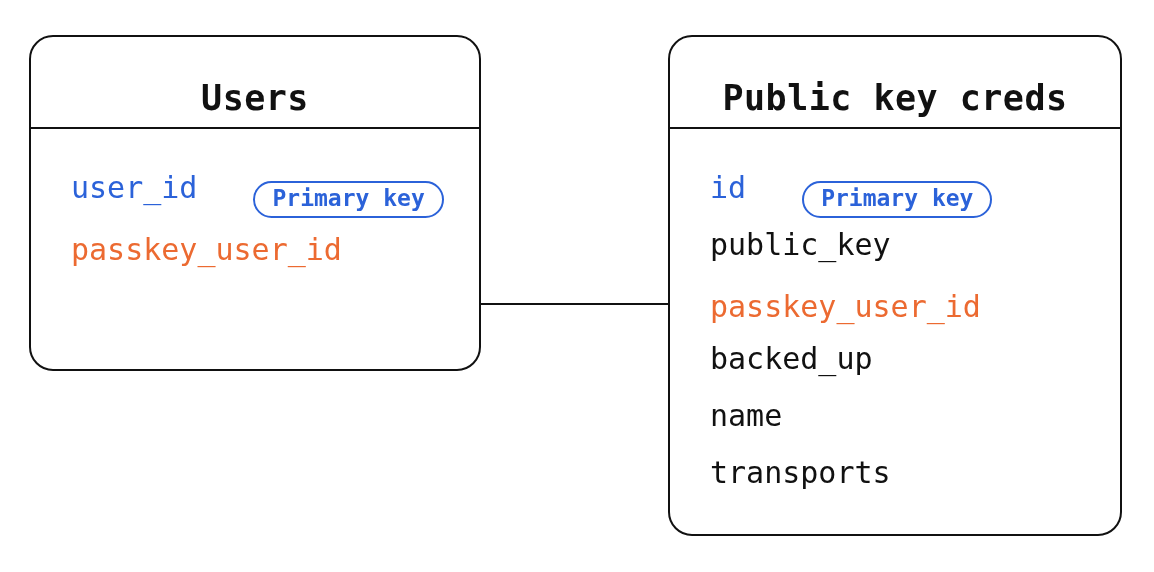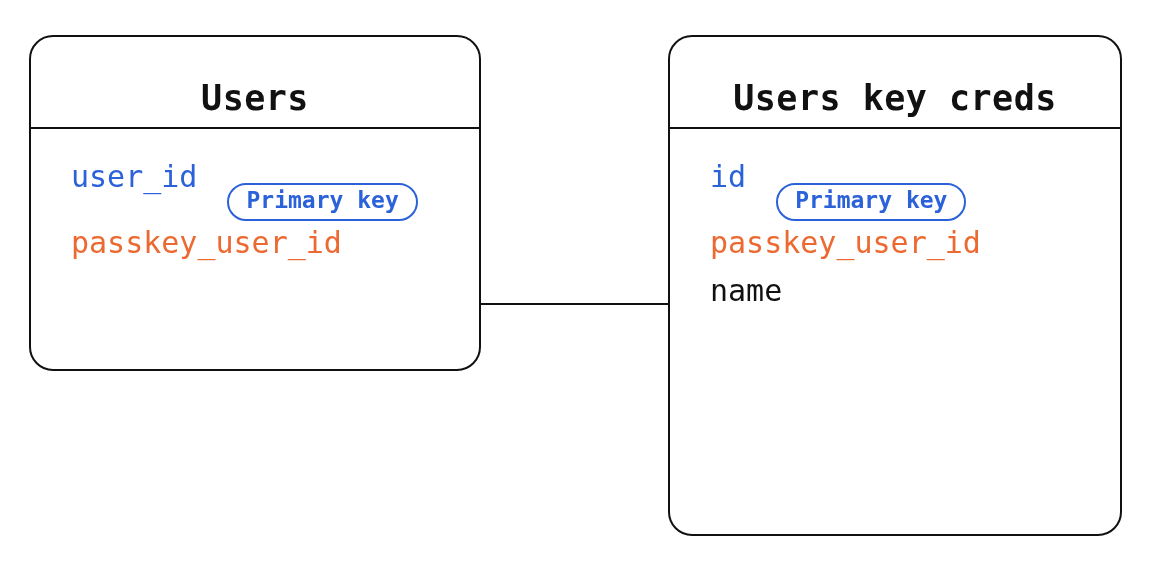--- a/index.html
+++ b/index.html
@@ -48,22 +48,23 @@
     font-weight: bold;
     color: var(--ink);
     letter-spacing: 0.5px;
     white-space: nowrap;
     margin-top: 31px;
   }
   .entity-body { padding: 30px 0 0 40px; }
   .field-row {
     height: 57px;
     display: flex;
-    align-items: flex-start;
+    align-items: center;
     white-space: nowrap;
+    gap: 26px;
   }
   .field-name { font-size: 30px; color: var(--ink); }
   .field-name.blue { color: var(--blue); }
   .field-name.orange { color: var(--orange); margin-top: 9px; }
   .badge {
     margin-left: 30px;
     display: inline-flex;
     align-items: center;
     border: 2px solid var(--blue);
     border-radius: 999px;
@@ -93,29 +94,38 @@
         <span class="badge">Primary key</span>
       </div>
       <div class="field-row">
         <span class="field-name orange">passkey_user_id</span>
       </div>
     </div>
   </div>
 
   <div class="entity creds">
     <div class="entity-header">
-      <span class="entity-title">Users key creds</span>
+      <span class="entity-title">Public key creds</span>
     </div>
     <div class="entity-body">
       <div class="field-row">
         <span class="field-name blue">id</span>
         <span class="badge">Primary key</span>
       </div>
       <div class="field-row">
+        <span class="field-name">public_key</span>
+      </div>
+      <div class="field-row">
         <span class="field-name orange">passkey_user_id</span>
       </div>
       <div class="field-row">
+        <span class="field-name">backed_up</span>
+      </div>
+      <div class="field-row">
         <span class="field-name">name</span>
+      </div>
+      <div class="field-row">
+        <span class="field-name">transports</span>
       </div>
     </div>
   </div>
 
 </div>
 
 </body></html>

